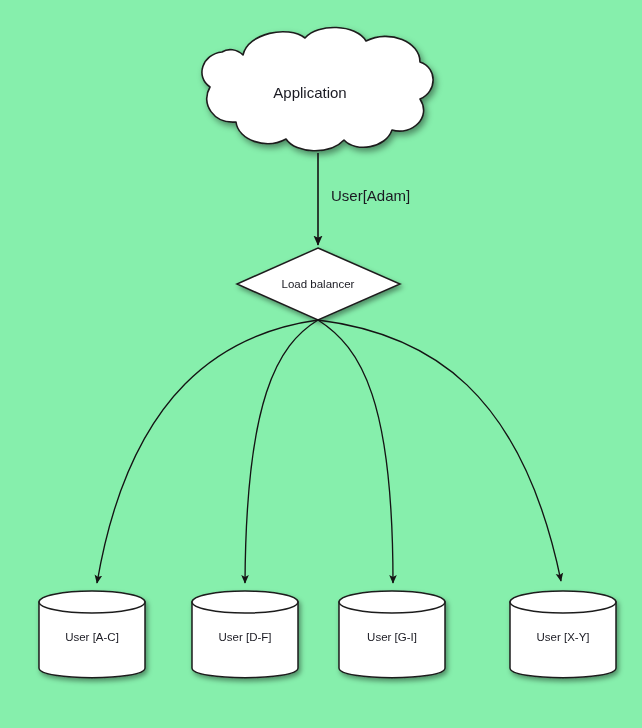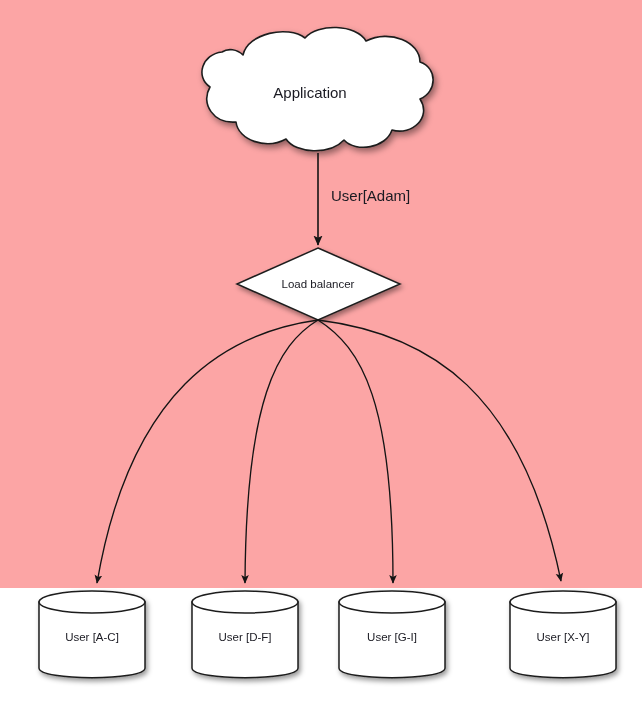--- a/index.html
+++ b/index.html
@@ -10,22 +10,22 @@
   }
   body {
     width: 642px;
     height: 728px;
     overflow: hidden;
     font-family: "Liberation Sans", sans-serif;
   }
   #diagram-canvas {
     position: relative;
     width: 642px;
-    height: 588px;
-    background: #fca5a5;
+    height: 728px;
+    background: #86efac;
   }
   #diagram-svg {
     position: absolute;
     top: 0;
     left: 0;
     width: 642px;
     height: 728px;
     display: block;
   }
   .shape-label {

